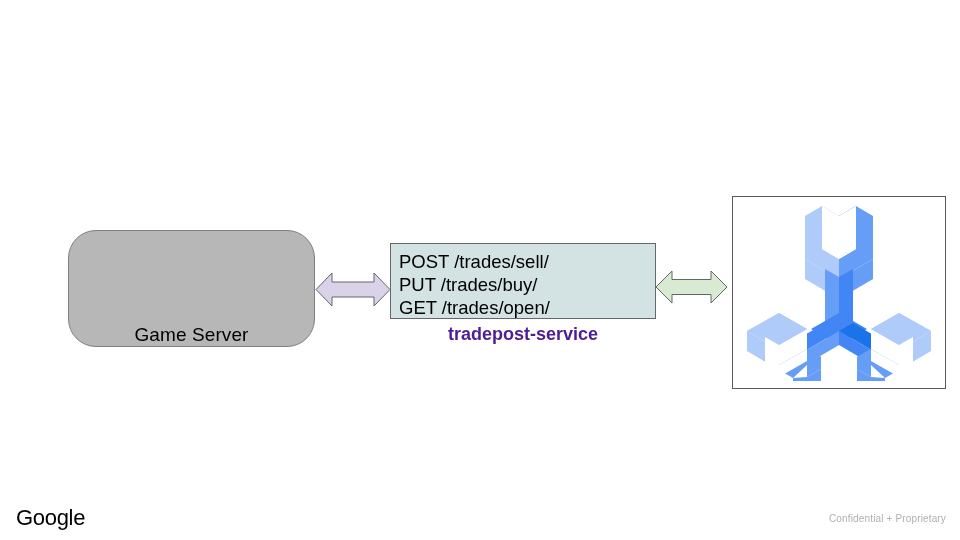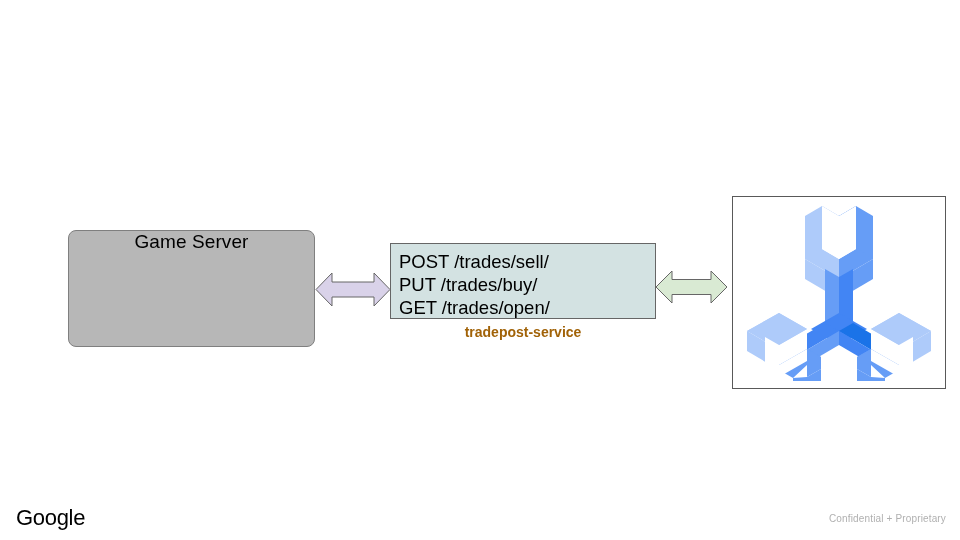--- a/index.html
+++ b/index.html
@@ -23,24 +23,24 @@
 
   
   .game-server-box {
     position: absolute;
     left: 68px;
     top: 230px;
     width: 247px;
     height: 117px;
     background: #b7b7b7;
     border: 1px solid #7f7f7f;
-    border-radius: 8px;
+    border-radius: 28px;
     box-sizing: border-box;
     display: flex;
-    align-items: flex-start;
+    align-items: flex-end;
     justify-content: center;
   }
   .game-server-label {
     font-size: 19px;
     color: #000000;
     letter-spacing: 0.1px;
     white-space: nowrap;
   }
 
   
@@ -79,23 +79,23 @@
     line-height: 23px;
     color: #000000;
     white-space: nowrap;
   }
   .tradepost-caption {
     position: absolute;
     left: 390px;
     top: 324px;
     width: 266px;
     text-align: center;
-    font-size: 14px;
+    font-size: 18px;
     font-weight: bold;
-    color: #a16207;
+    color: #4c1d95;
   }
 
   
   .logo-frame {
     position: absolute;
     left: 732px;
     top: 196px;
     width: 214px;
     height: 193px;
     background: #ffffff;

